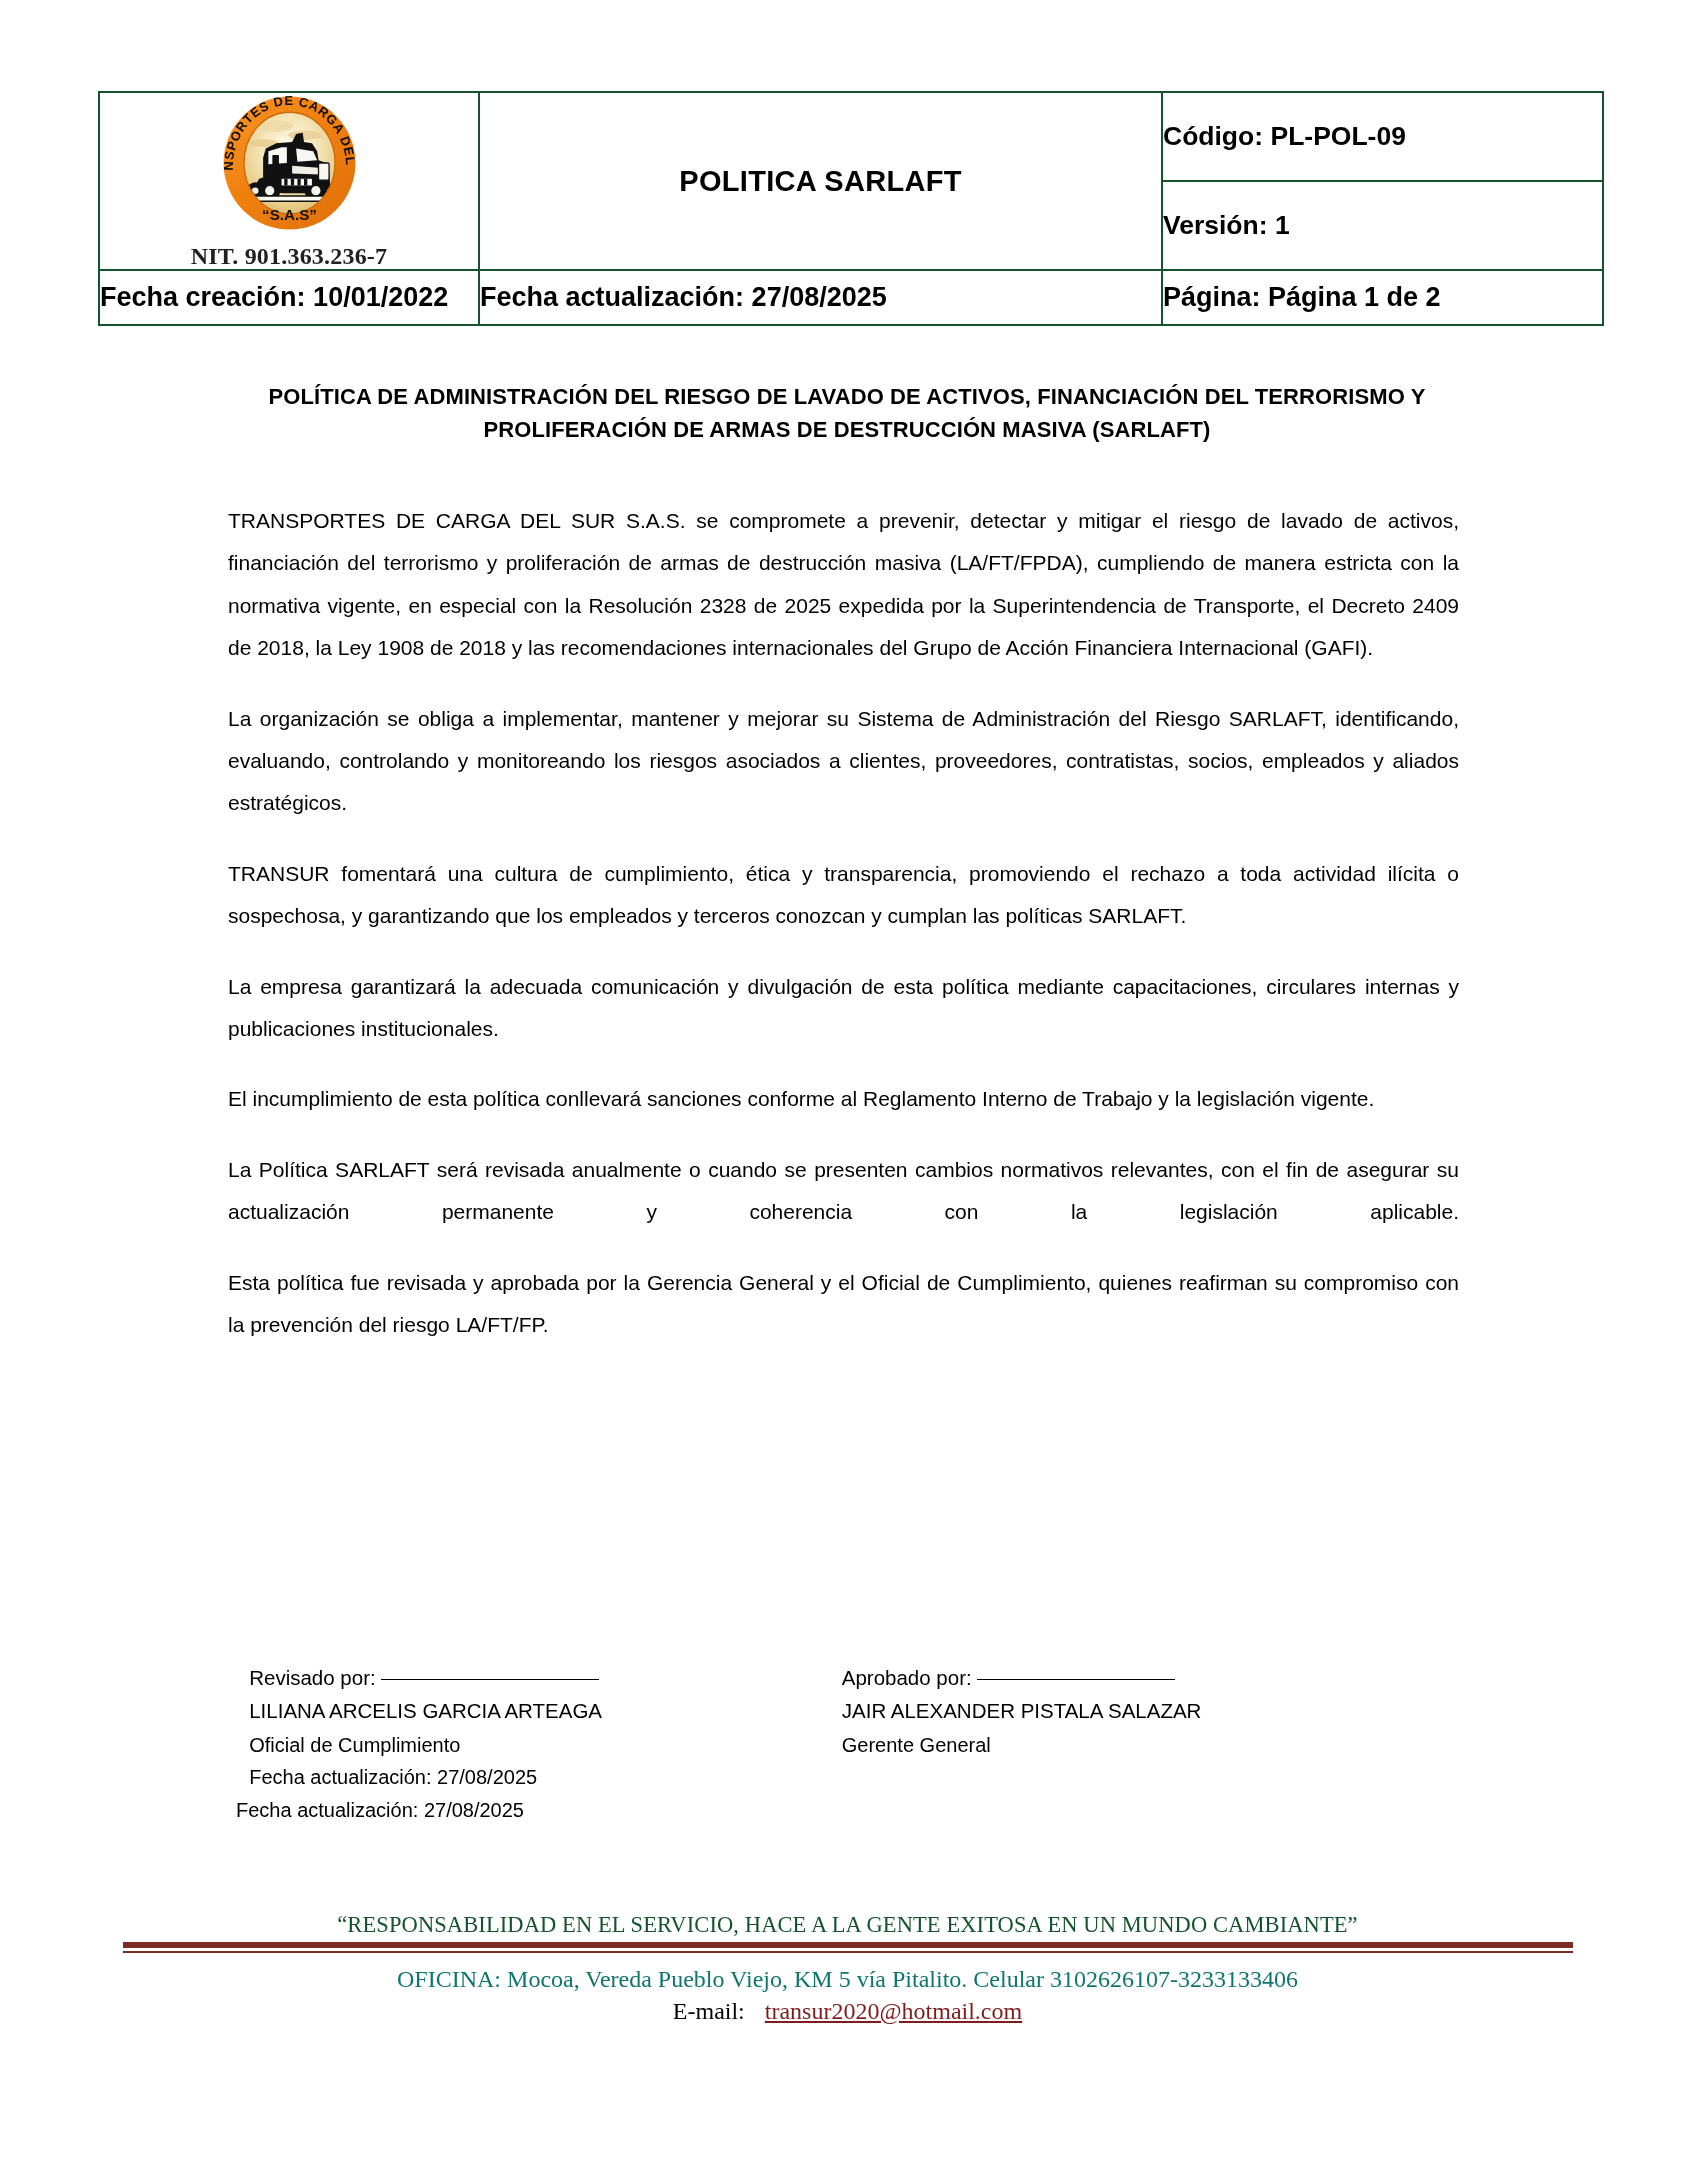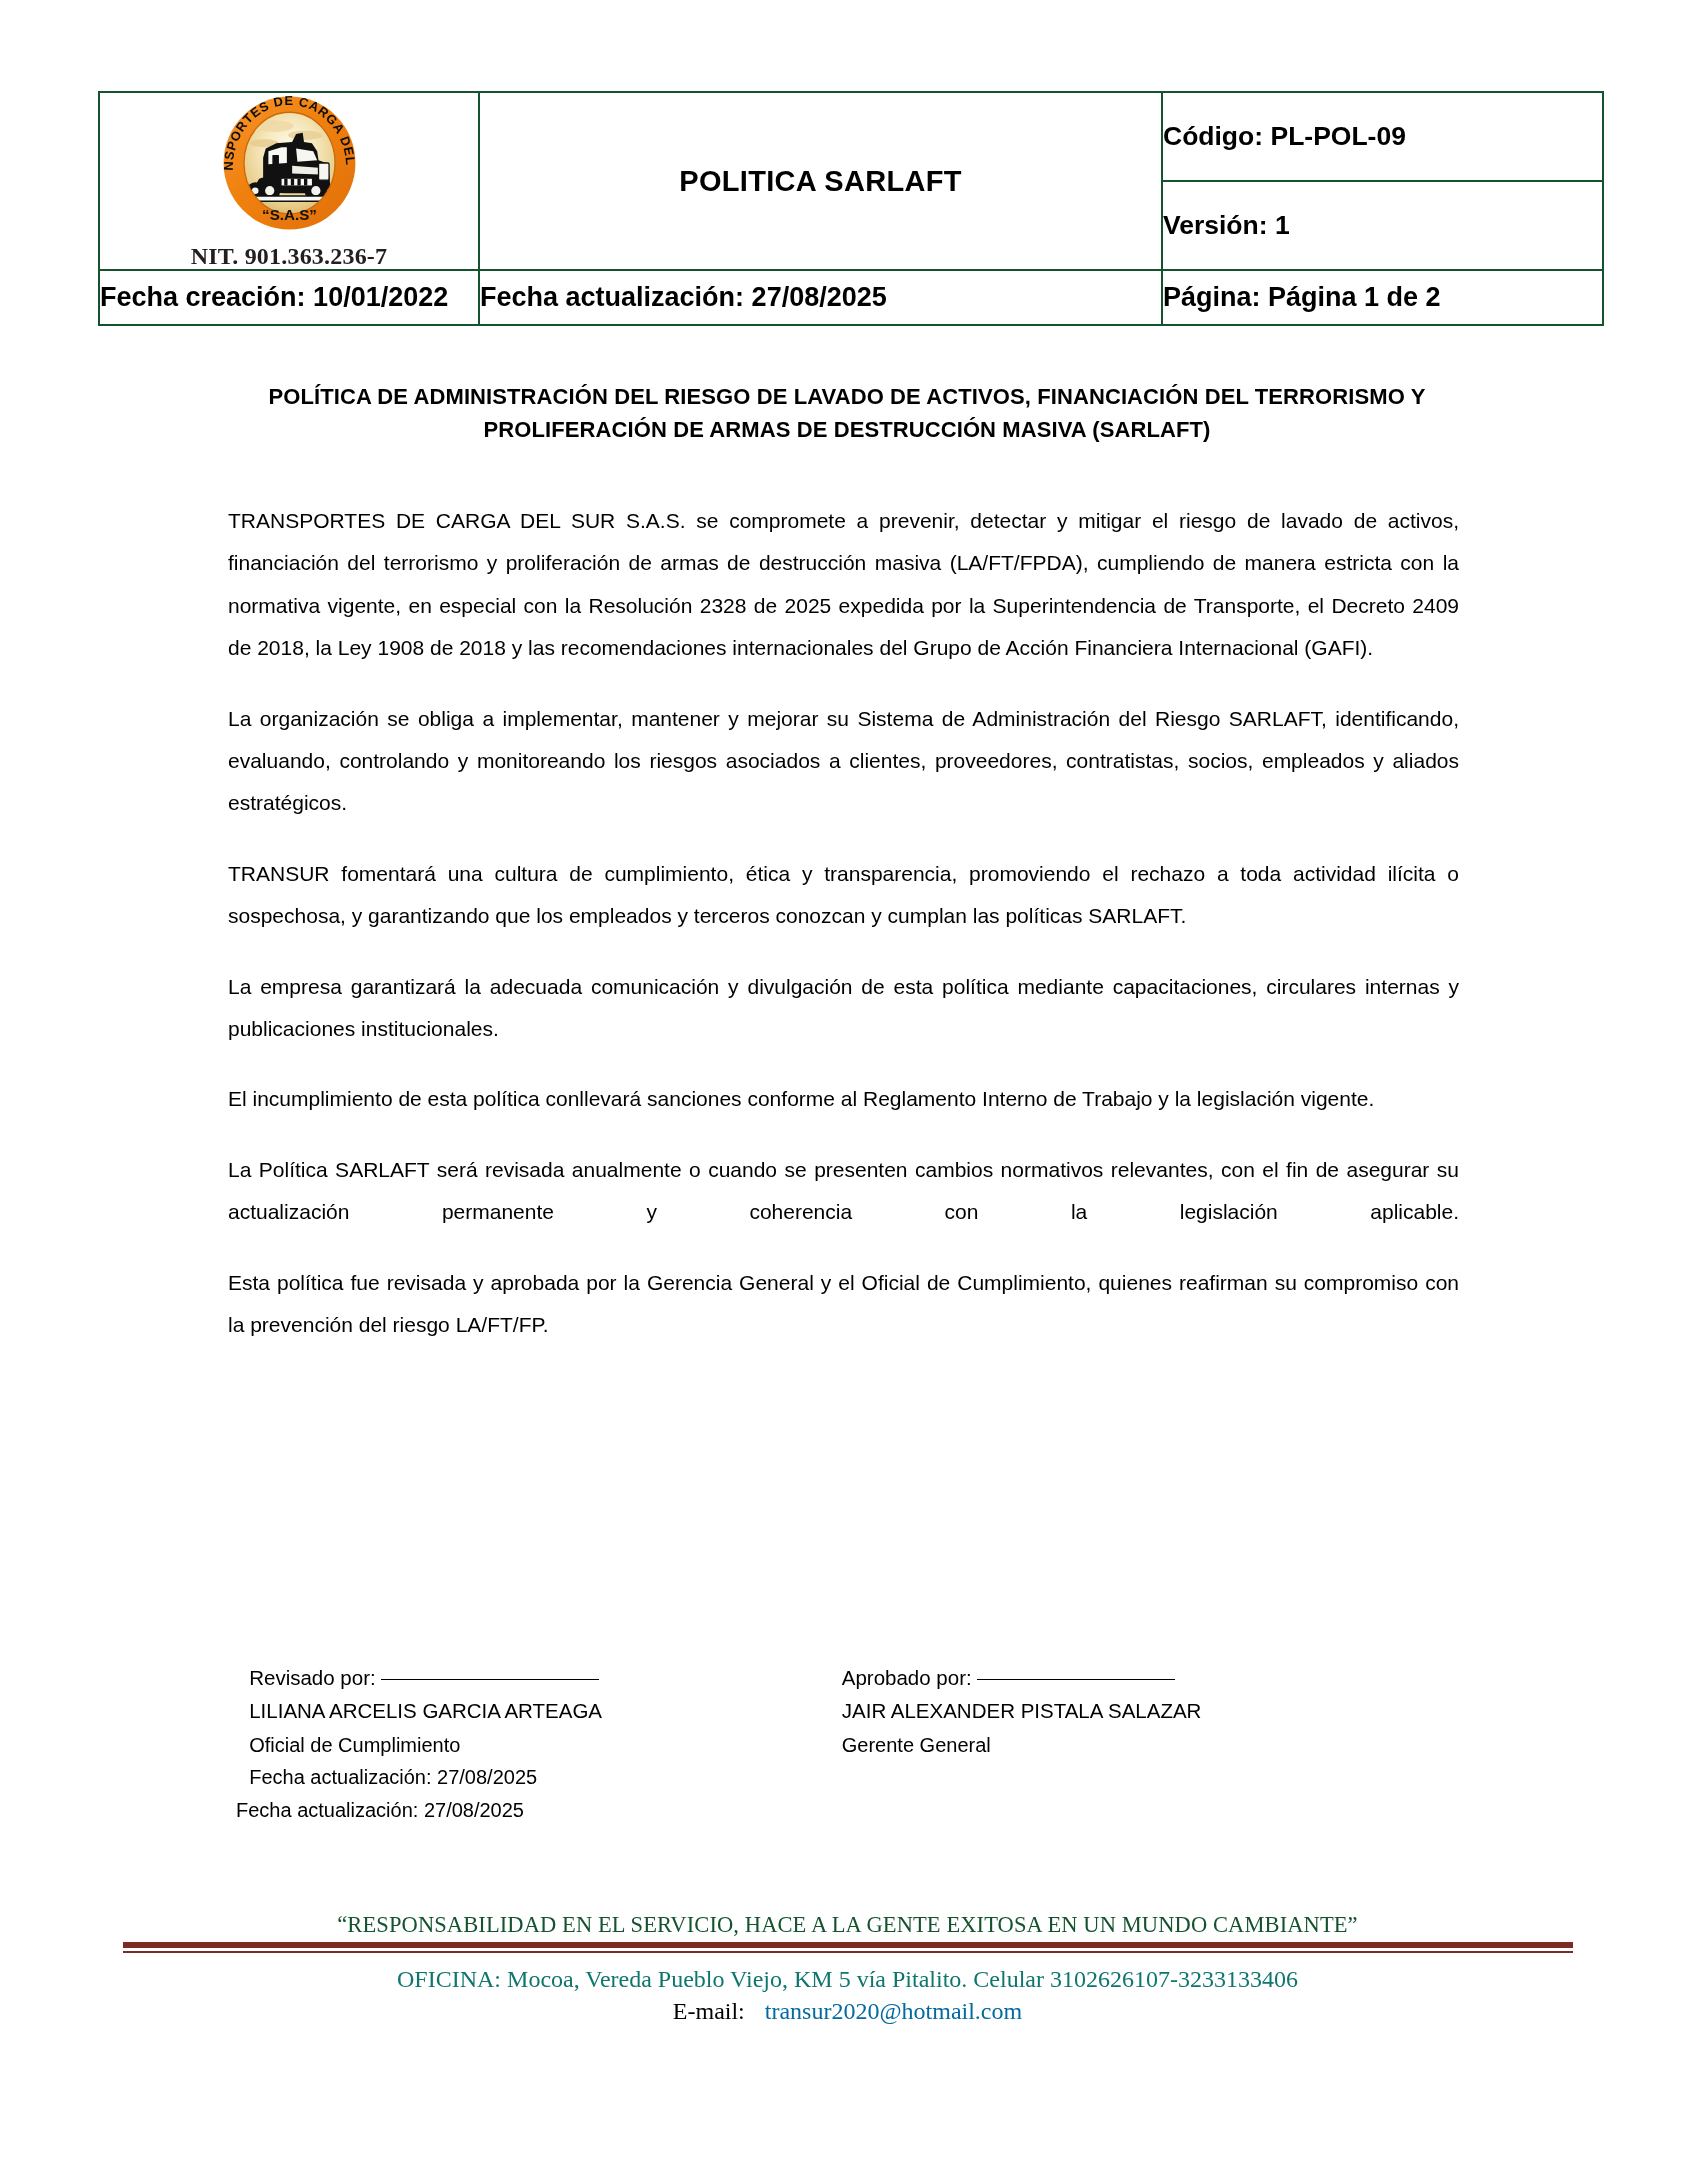--- a/index.html
+++ b/index.html
@@ -195,21 +195,22 @@
     white-space: nowrap;
   }
   .foot-line2 {
     font-family: "Liberation Serif", serif;
     font-size: 24px;
     line-height: 1.34;
     color: #000;
     white-space: nowrap;
   }
   .mail-link {
-    color: #0369a1;
+    color: #7f1d1d;
+    text-decoration: underline;
     margin-left: 14px;
   }
 </style>
 </head>
 <body>
 
 <div class="page">
 
   <table class="header-table">
     <tbody>

